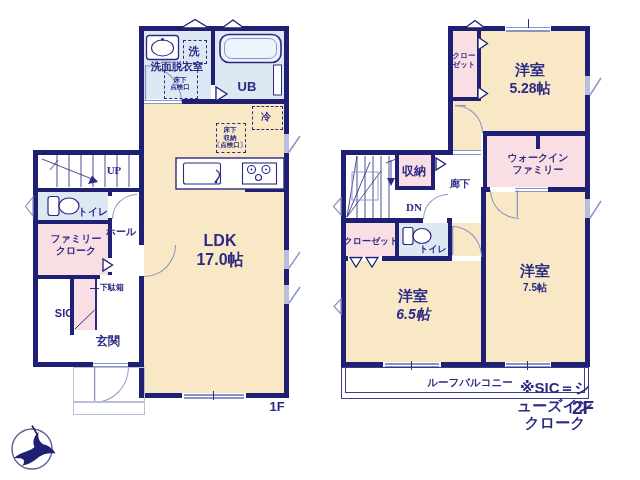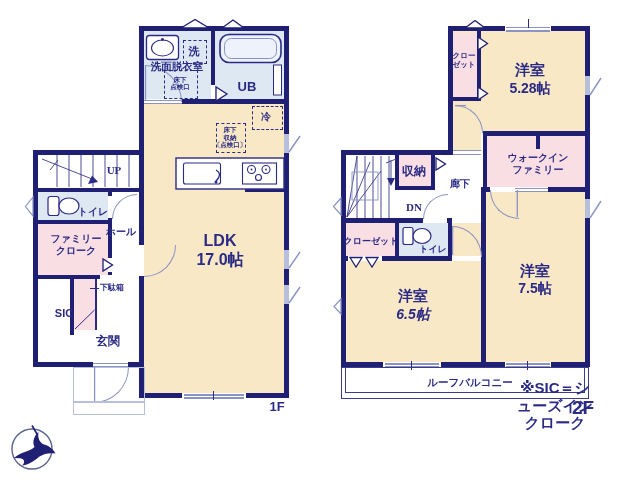--- a/index.html
+++ b/index.html
@@ -306,20 +306,20 @@
     <div class="lbl" style="left:414px;top:171px;font-size:12px;">収納</div>
     <div class="lbl" style="left:460px;top:184px;font-size:10px;">廊下</div>
     <div class="lbl it" style="left:414px;top:207px;font-size:11px;text-align:center;">DN</div>
     <div class="lbl" style="left:538px;top:164px;font-size:10px;">ウォークイン
 ファミリー</div>
     <div class="lbl" style="left:371px;top:241px;font-size:9px;">クローゼット</div>
     <div class="lbl" style="left:433px;top:249px;font-size:9px;">トイレ</div>
     <div class="lbl" style="left:413px;top:296px;font-size:15px;">洋室</div>
     <div class="lbl" style="left:413px;top:314px;font-size:14px;font-style:italic;">6.5帖</div>
     <div class="lbl" style="left:535px;top:271px;font-size:15px;">洋室</div>
-    <div class="lbl" style="left:535px;top:288px;font-size:14px;">7.5帖</div>
+    <div class="lbl" style="left:535px;top:288px;font-size:10px;">7.5帖</div>
     <div class="lbl" style="left:470px;top:382px;font-size:10.5px;">ルーフバルコニー</div>
     <div class="lbl" style="left:583px;top:408px;font-size:19px;">2F</div>
 
     <div class="lbl" style="left:555px;top:406px;font-size:15px;">※SIC＝シューズインクローク</div>
   </div>
 
 </div>
 
 </body></html>

